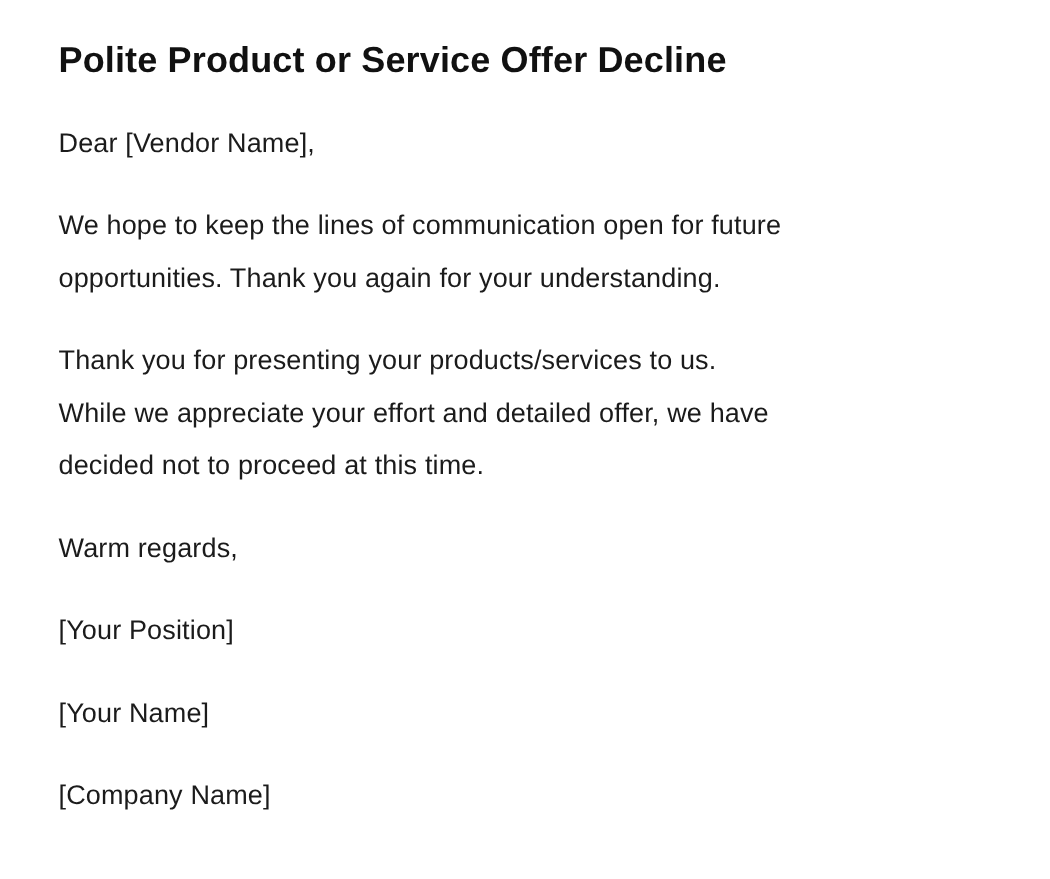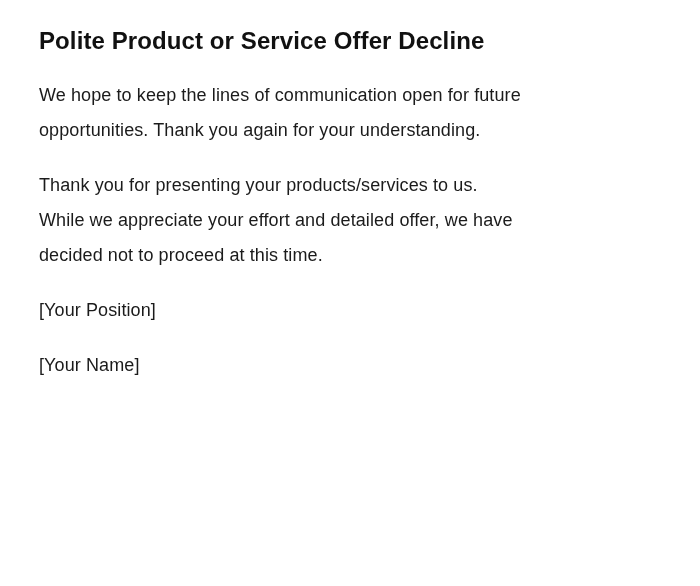--- a/index.html
+++ b/index.html
@@ -38,23 +38,26 @@
     margin-bottom: 20px;
     color: #1b1b1b;
   }
 </style>
 </head>
 <body>
 
 <div class="page">
   <h1 class="doc-title">Polite Product or Service Offer Decline</h1>
 
+  <p class="doc-para">Dear [Vendor Name],</p>
 
   <p class="doc-para">We hope to keep the lines of communication open for future opportunities. Thank you again for your understanding.</p>
 
   <p class="doc-para">Thank you for presenting your products/services to us. While we appreciate your effort and detailed offer, we have decided not to proceed at this time.</p>
 
+  <p class="doc-para">Warm regards,</p>
 
   <p class="doc-para">[Your Position]</p>
 
   <p class="doc-para">[Your Name]</p>
 
+  <p class="doc-para">[Company Name]</p>
 </div>
 
 </body></html>

